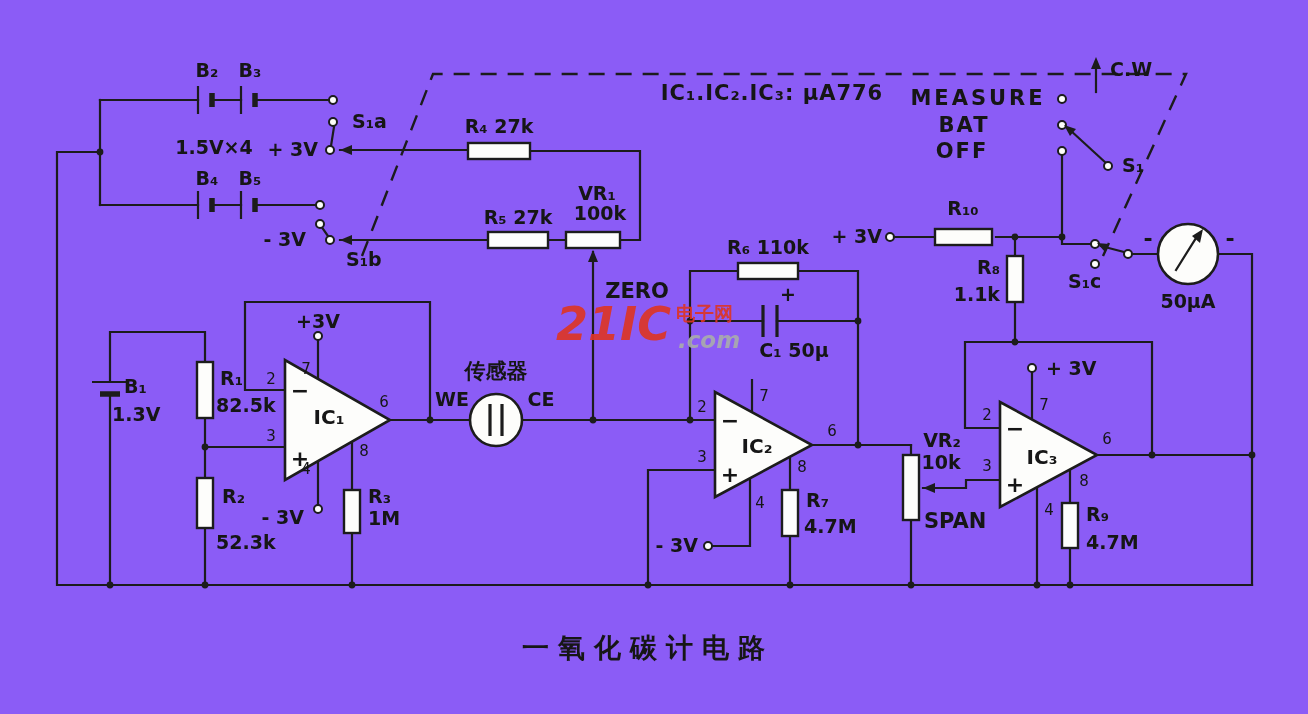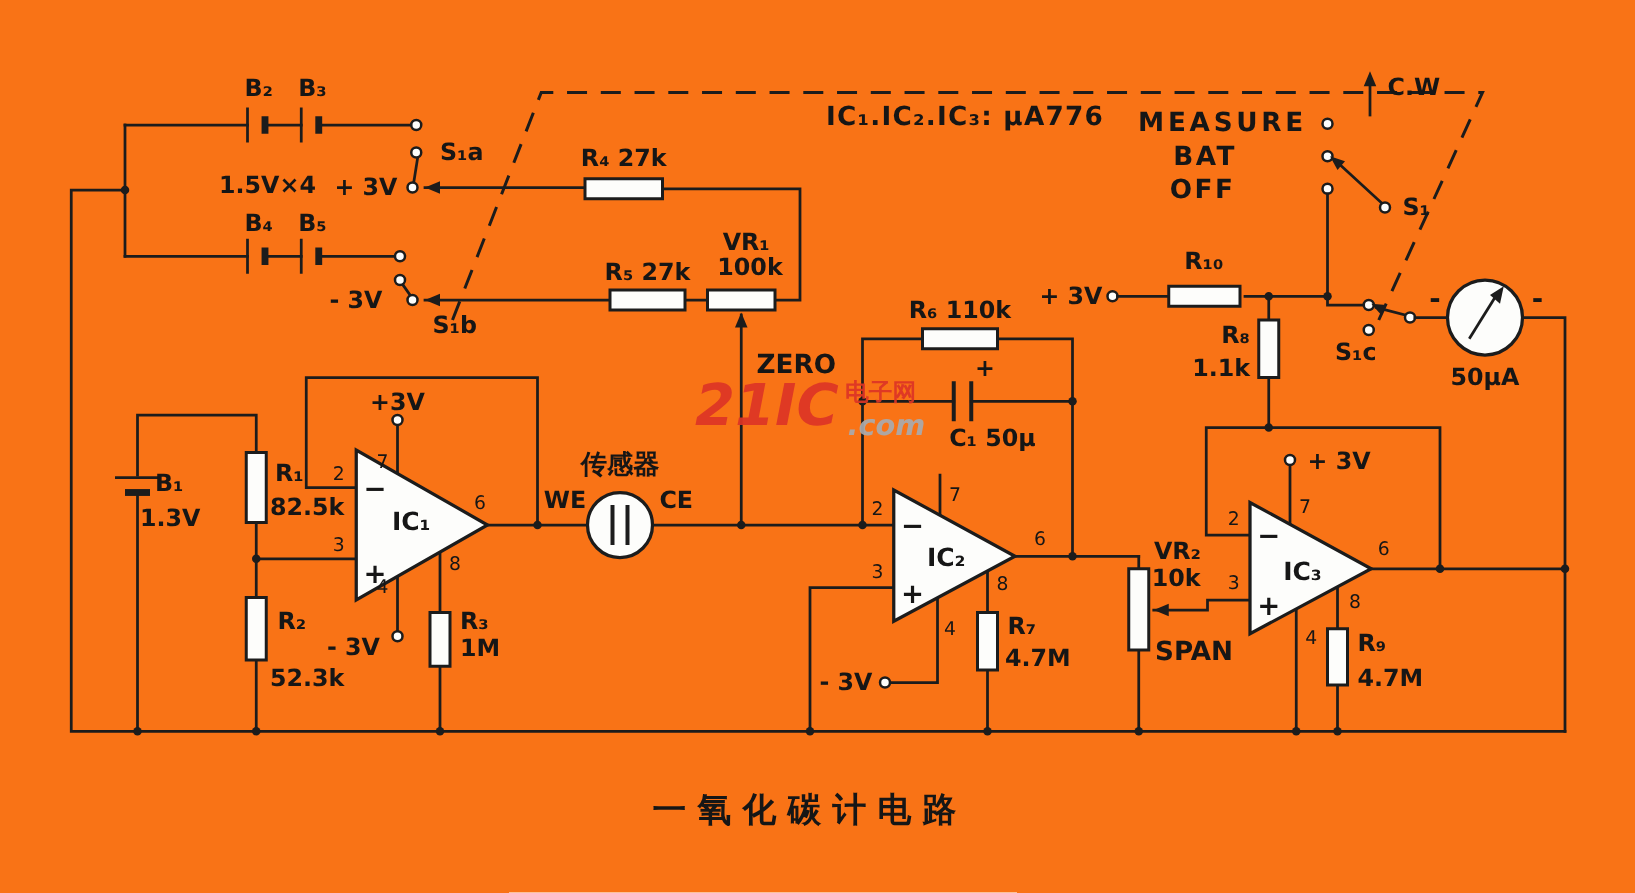--- a/index.html
+++ b/index.html
@@ -1,16 +1,16 @@
 <!DOCTYPE html>
 <html><head>
 <meta charset="utf-8">
 <style>
   html,body{margin:0;padding:0;background:#ffffff;}
-  .stage{position:relative;width:1308px;height:714px;background:#f97316;overflow:hidden;
+  .stage{position:relative;width:1308px;height:714px;background:#8b5cf6;overflow:hidden;
          font-family:"DejaVu Sans",sans-serif;}
   svg{position:absolute;left:0;top:0;}
   .w{fill:none;stroke:#1c1c1c;stroke-width:2.2;stroke-linecap:square;}
   .dash{fill:none;stroke:#1c1c1c;stroke-width:2.4;stroke-dasharray:16 11;}
   .res{fill:#fdfdfb;stroke:#1c1c1c;stroke-width:2.4;}
   .tri{fill:#fdfdfb;stroke:#1c1c1c;stroke-width:2.6;stroke-linejoin:miter;}
   .node{fill:#fdfdfb;stroke:#1c1c1c;stroke-width:2;}
   .dot{fill:#1c1c1c;stroke:none;}
   .ah{fill:#1c1c1c;stroke:none;}
   .plateL{stroke:#1c1c1c;stroke-width:2.2;}

